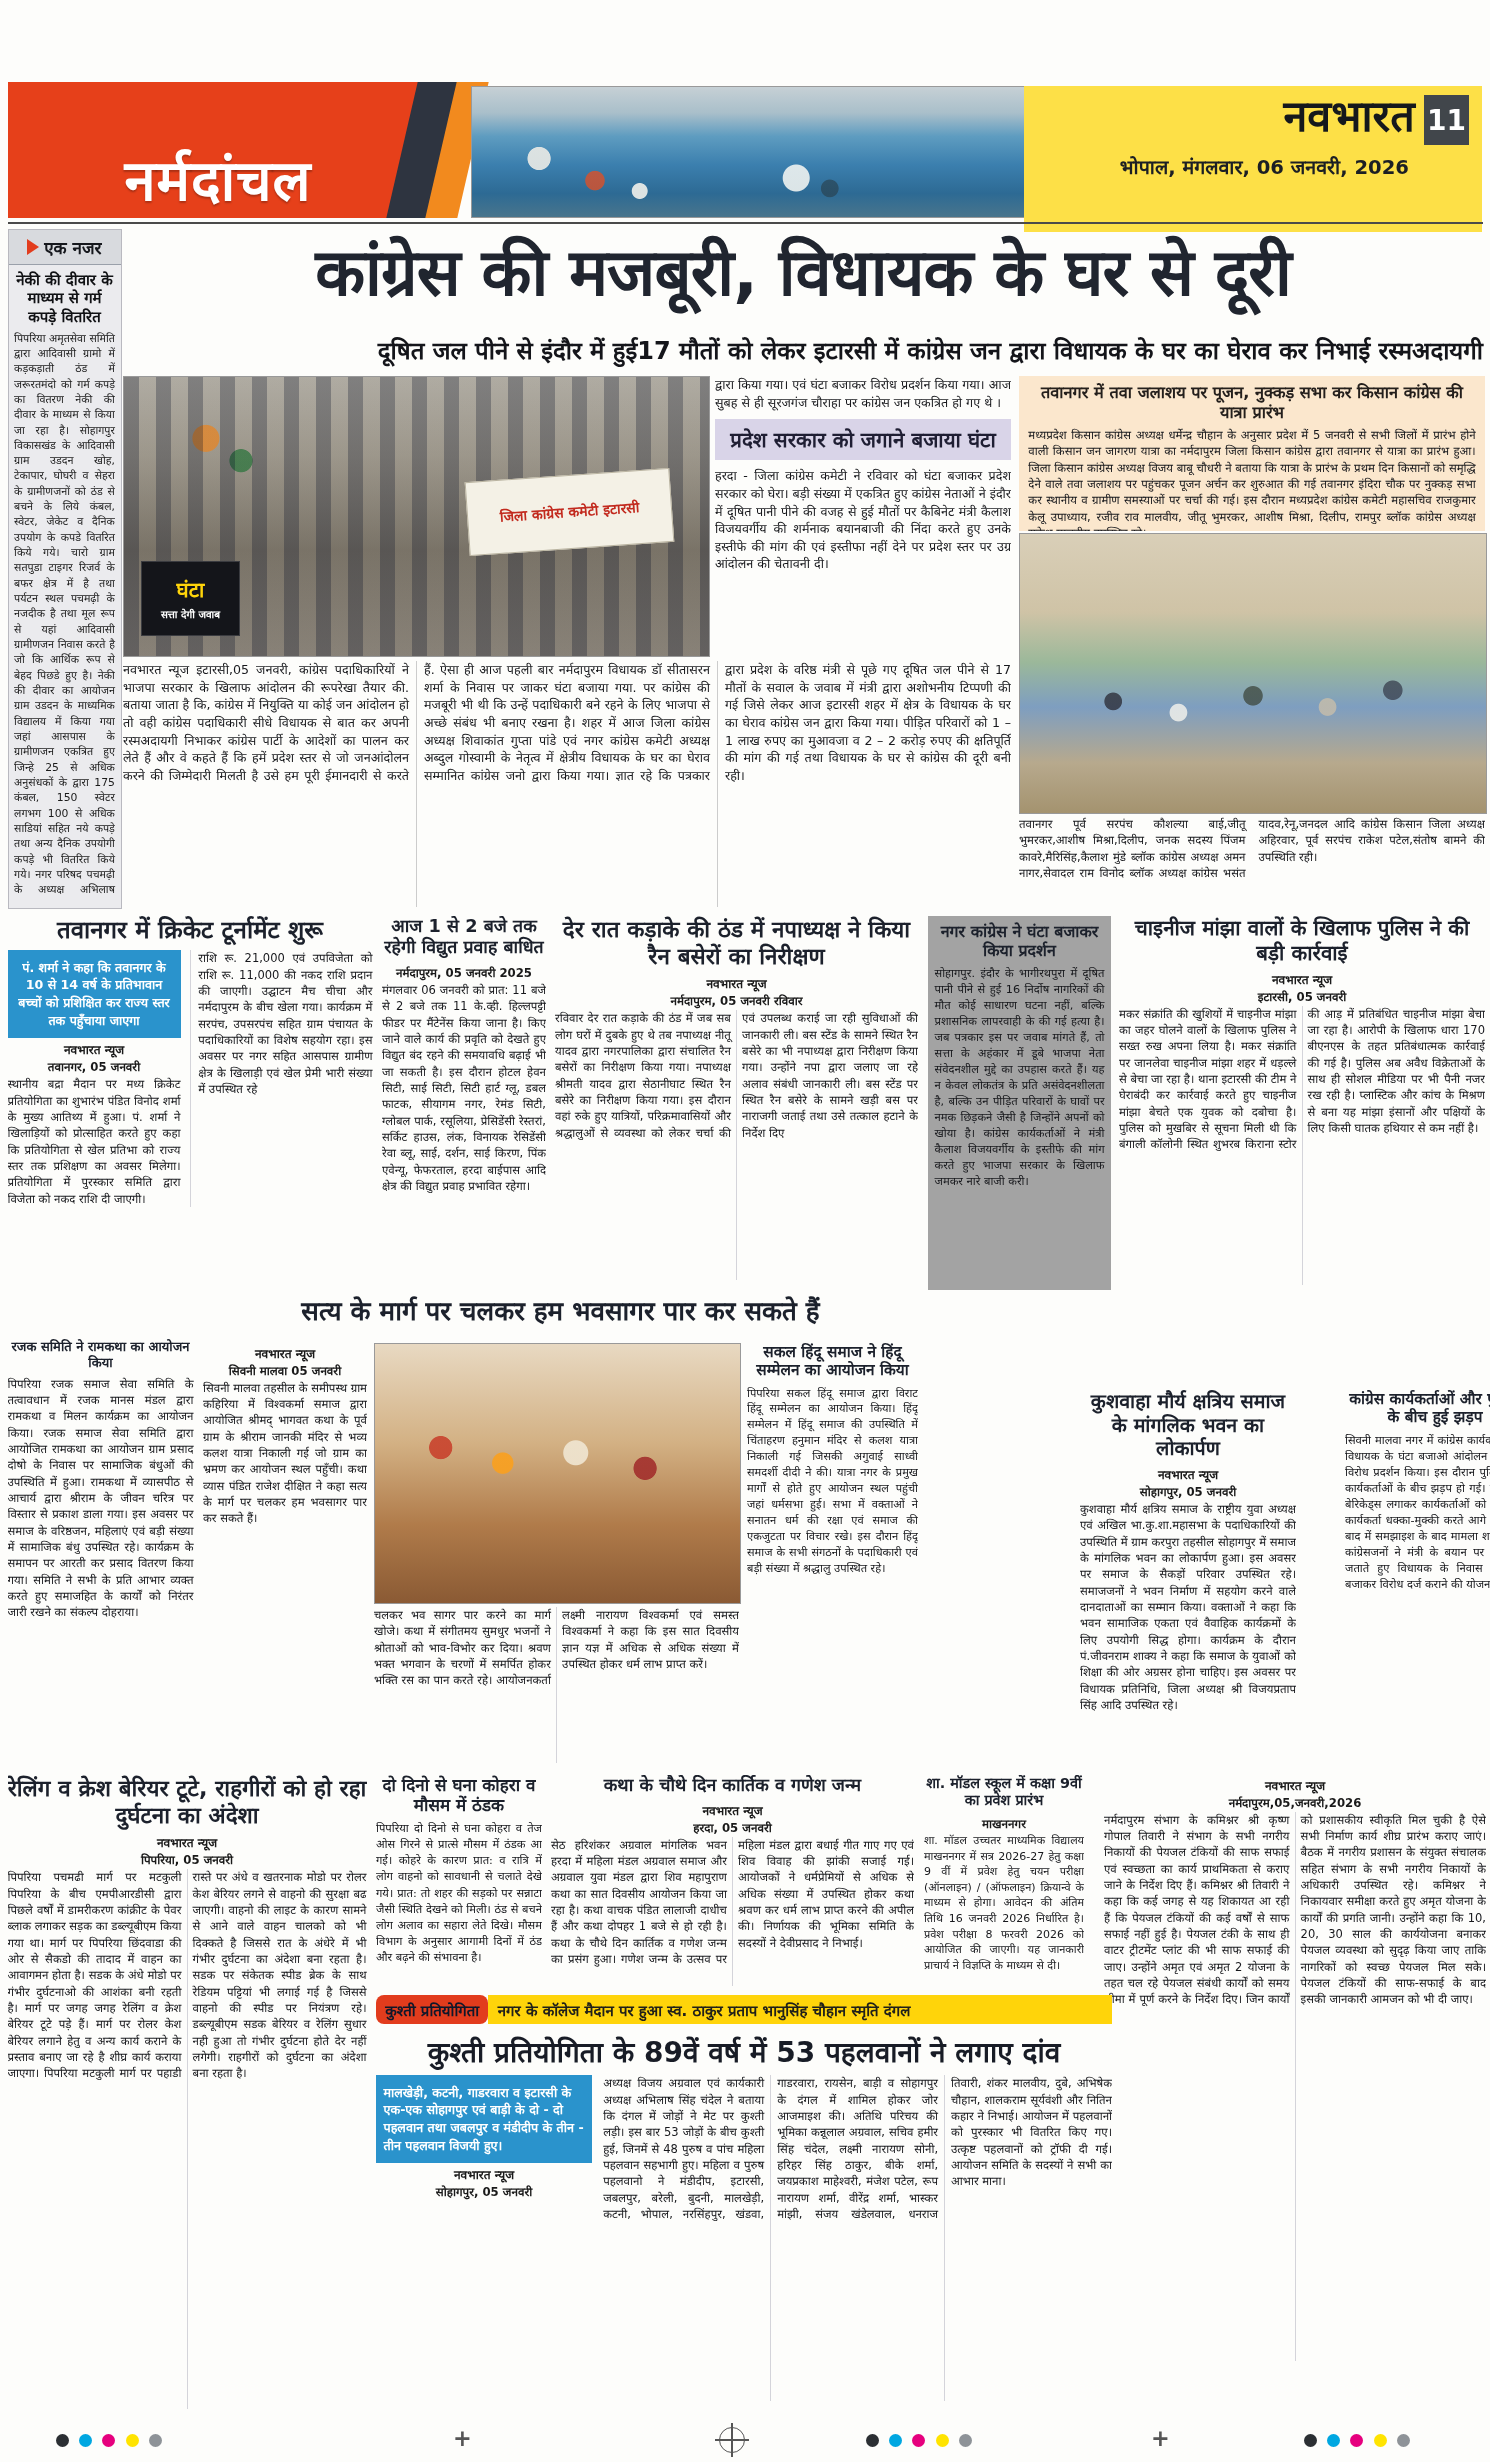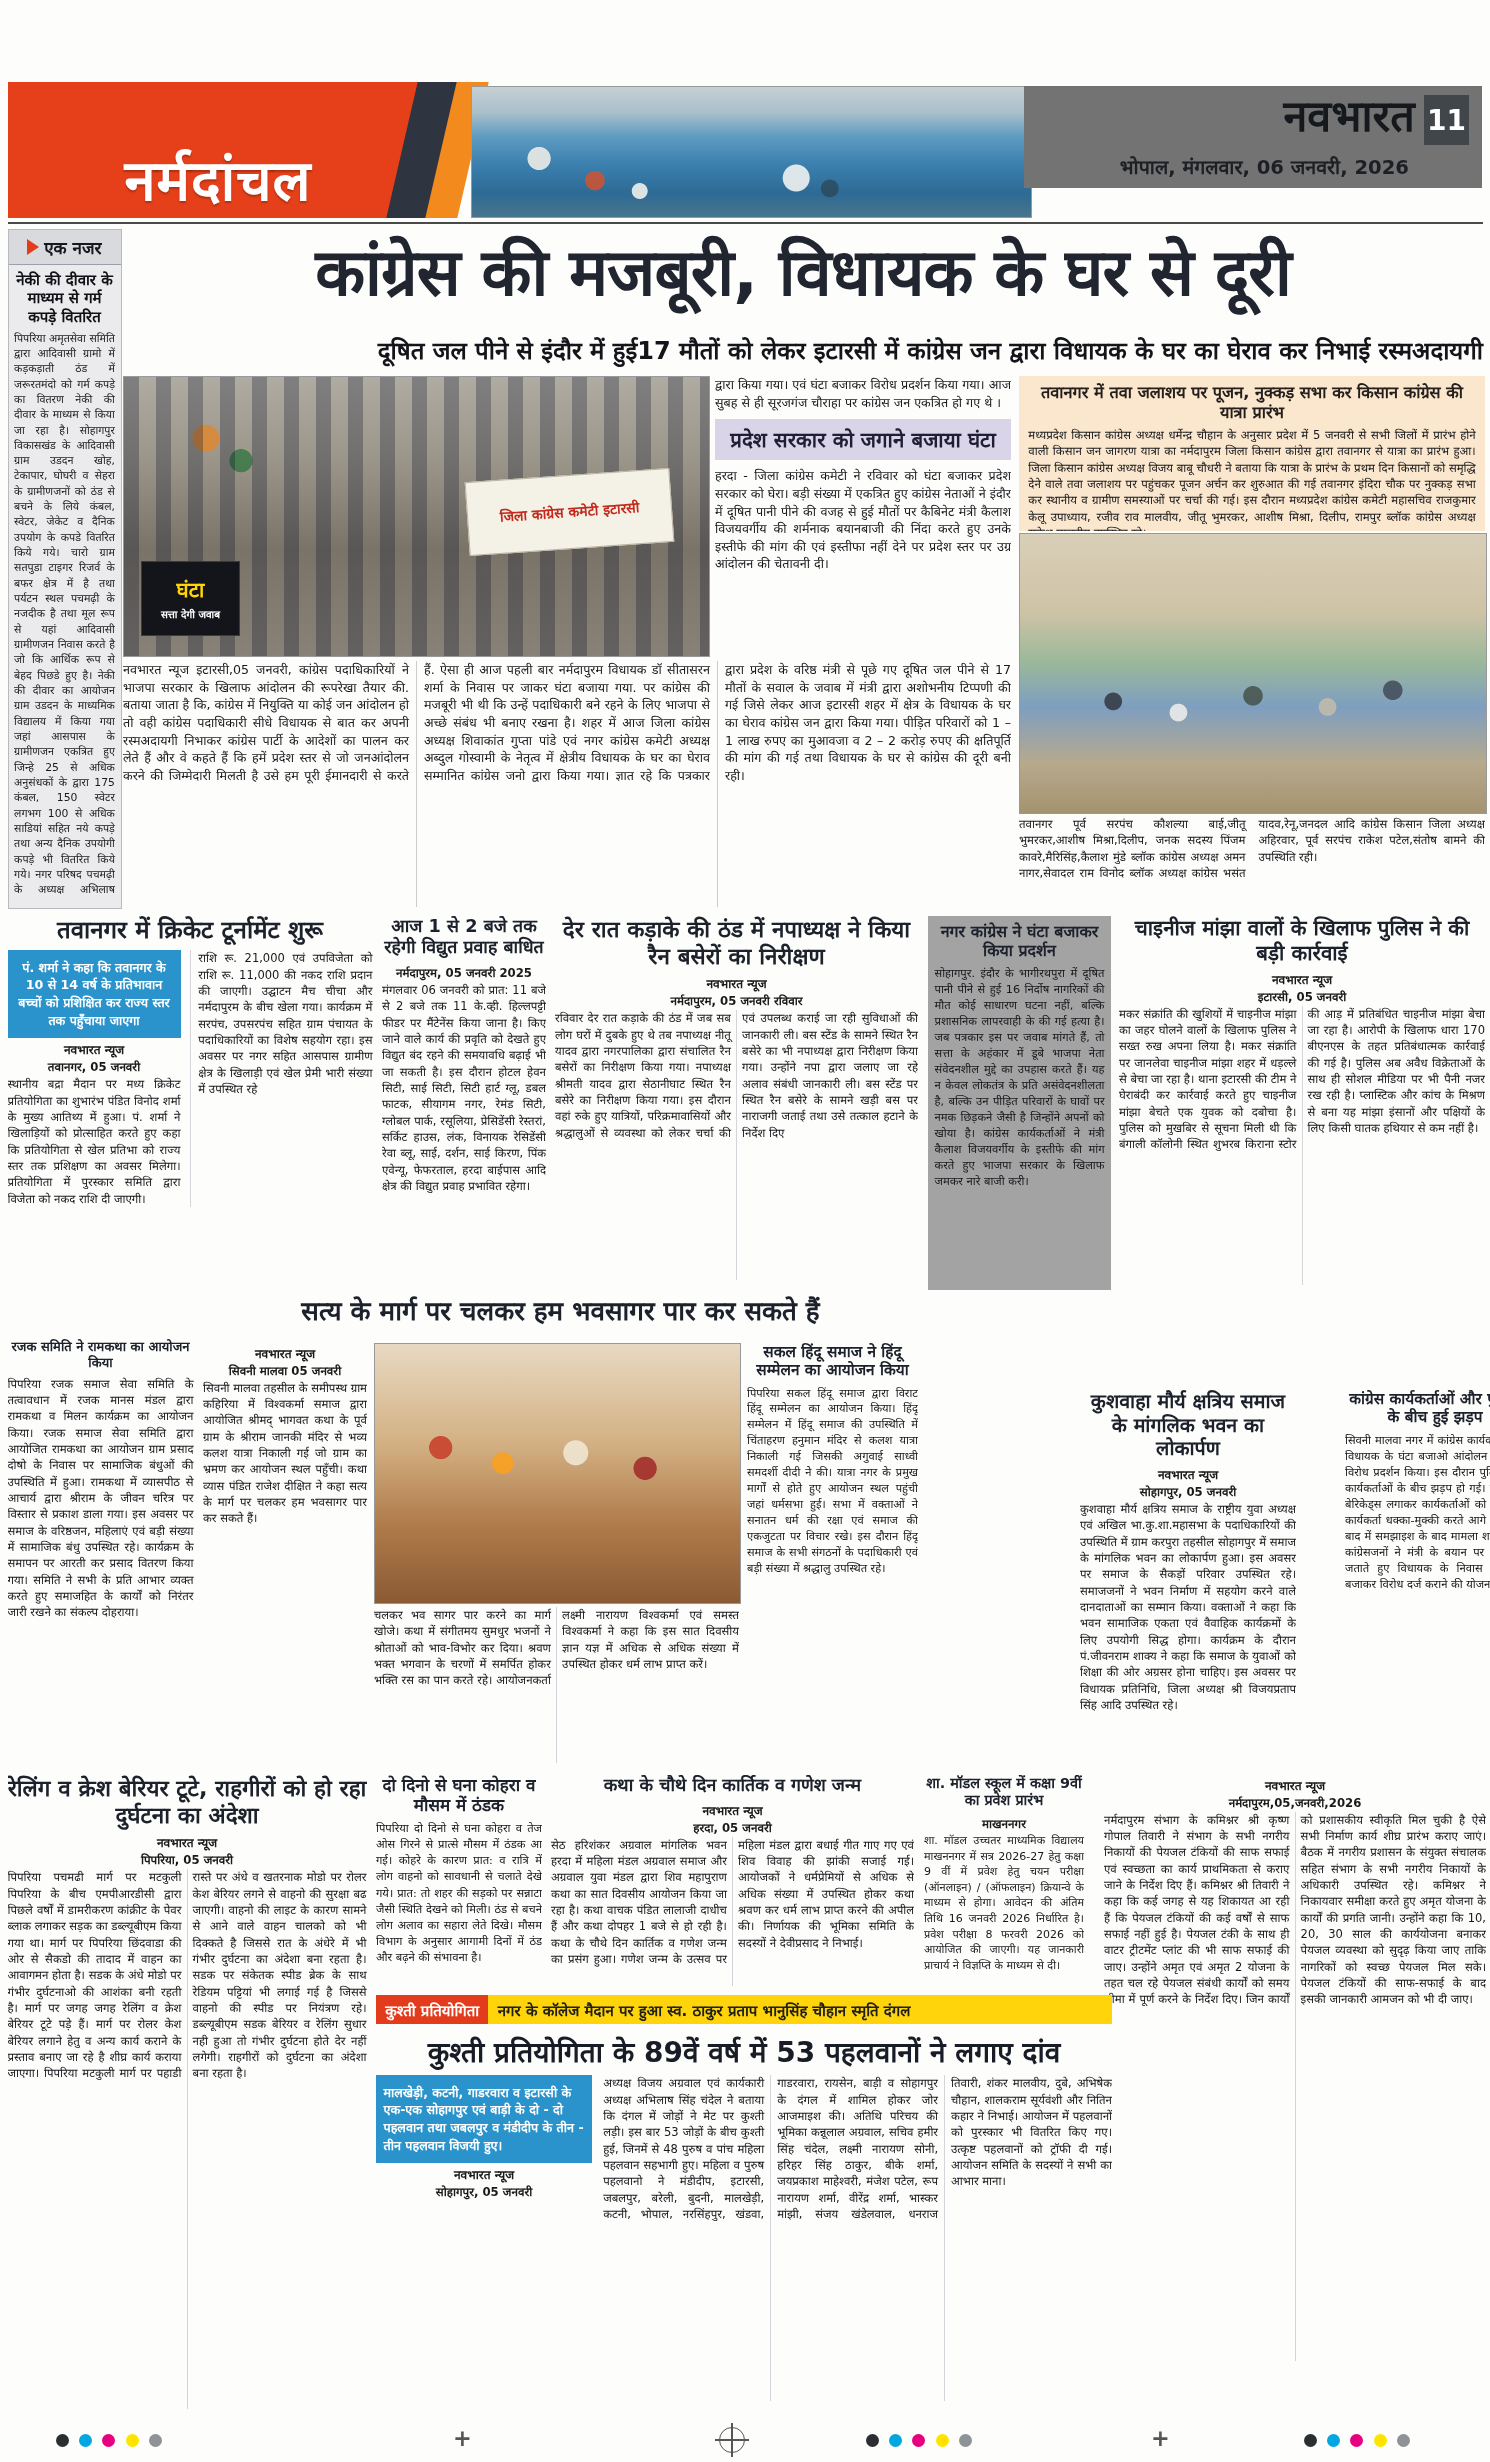--- a/index.html
+++ b/index.html
@@ -12,21 +12,21 @@
   .mh-stripe-dark{left:402px;top:82px;width:61px;height:136px;background:#2e3440;transform:skewX(-13deg);}
   .mh-stripe-orange{left:441px;top:82px;width:32px;height:136px;background:#f28a1e;transform:skewX(-13deg);}
   .mh-photo{left:471px;top:86px;width:559px;height:130px;
     background:
       radial-gradient(circle at 22% 72%, rgba(220,80,40,.8) 0 9.3px, transparent 10.2px),
       radial-gradient(circle at 30% 80%, rgba(240,240,235,.9) 0 7.5px, transparent 8.4px),
       radial-gradient(circle at 58% 70%, rgba(250,250,245,.85) 0 13px, transparent 14px),
       radial-gradient(circle at 64% 78%, rgba(40,60,70,.6) 0 8.4px, transparent 9.3px),
       radial-gradient(circle at 12% 55%, rgba(235,235,230,.9) 0 11.2px, transparent 12px),
       linear-gradient(180deg,#c6d0d5 0%,#a9bfca 20%,#5e9cc0 38%,#3b7fae 60%,#2d6a94 82%,#49758c 100%);}
-  .mh-gray{left:1024px;top:86px;width:458px;height:102px;background:#737373;text-align:center;}
+  .mh-gray{left:1024px;top:86px;width:458px;height:146px;background:#fde047;text-align:center;}
   .mh-brandrow{position:absolute;right:13px;top:9.3px;display:flex;align-items:flex-start;gap:9.3px;}
   .mh-paper{font-size:43px;font-weight:bold;color:#15181c;line-height:1;}
   .mh-pageno{width:45px;height:50px;background:#41464b;color:#fff;font-size:28px;font-weight:bold;display:flex;align-items:center;justify-content:center;}
   .mh-date{position:absolute;right:73px;top:67px;font-size:19.6px;font-weight:bold;color:#1c1f24;}
   .top-rule{left:7.5px;top:222px;width:1475px;height:1.9px;background:#4a4a4a;}
   
   .sidebar{left:7.5px;top:229px;width:114px;height:680px;background:#ebebee;border:0.9px solid #b9b9c0;}
   .sb-kicker{height:34px;background:#d8dade;border-bottom:1.9px solid #9aa0aa;display:flex;align-items:center;justify-content:center;gap:4.7px;font-size:17px;font-weight:bold;color:#16181d;}
   .sb-arrow{width:0;height:0;border-top:8.4px solid transparent;border-bottom:8.4px solid transparent;border-left:12px solid #e23c1d;}
   .sb-head{font-size:15px;font-weight:bold;text-align:center;padding:5.6px 3.7px 3.7px;line-height:1.25;color:#101114;}
@@ -92,21 +92,21 @@
   .kushwaha{left:1080px;top:1390px;width:216px;height:378px;}
   .jhadap{left:1306px;top:1390px;width:180px;height:378px;margin-left:39px;}
   .railing{left:7.5px;top:1775px;width:359px;height:652px;}
   .kohra{left:376px;top:1775px;width:166px;height:214px;}
   .katha{left:551px;top:1775px;width:363px;height:214px;}
   .school{left:924px;top:1775px;width:160px;height:214px;}
   .peyjal{left:1104px;top:1775px;width:382px;height:652px;}
   
   .kushti{left:376px;top:1995px;width:736px;height:430px;}
   .k-striprow{display:flex;align-items:stretch;}
-  .k-label{background:#e23c1d;color:#ffffff;font-size:15px;font-weight:bold;padding:4.7px 9.3px;white-space:nowrap;}
+  .k-label{background:#e23c1d;color:#0f172a;font-size:15px;font-weight:bold;padding:4.7px 9.3px;white-space:nowrap;border-radius:8px;}
   .k-strip{background:#ffd40a;color:#20201a;font-size:15px;font-weight:bold;padding:4.7px 9.3px;flex:1;}
   .k-head{font-size:28px;font-weight:800;text-align:center;color:#181c26;margin:7.5px 0 5.6px;}
   .k-row{display:flex;gap:11.2px;}
   .k-left{width:216px;flex:none;}
   
   .dots{display:flex;gap:10.2px;align-items:center;}
   .dot{width:13px;height:13px;border-radius:50%;display:inline-block;}
   .plus{font-size:22.4px;color:#555;font-weight:bold;}
   .regmark{width:24px;height:24px;border:1.9px solid #555;border-radius:50%;position:relative;}
   .regmark::before,.regmark::after{content:"";position:absolute;background:#555;}

